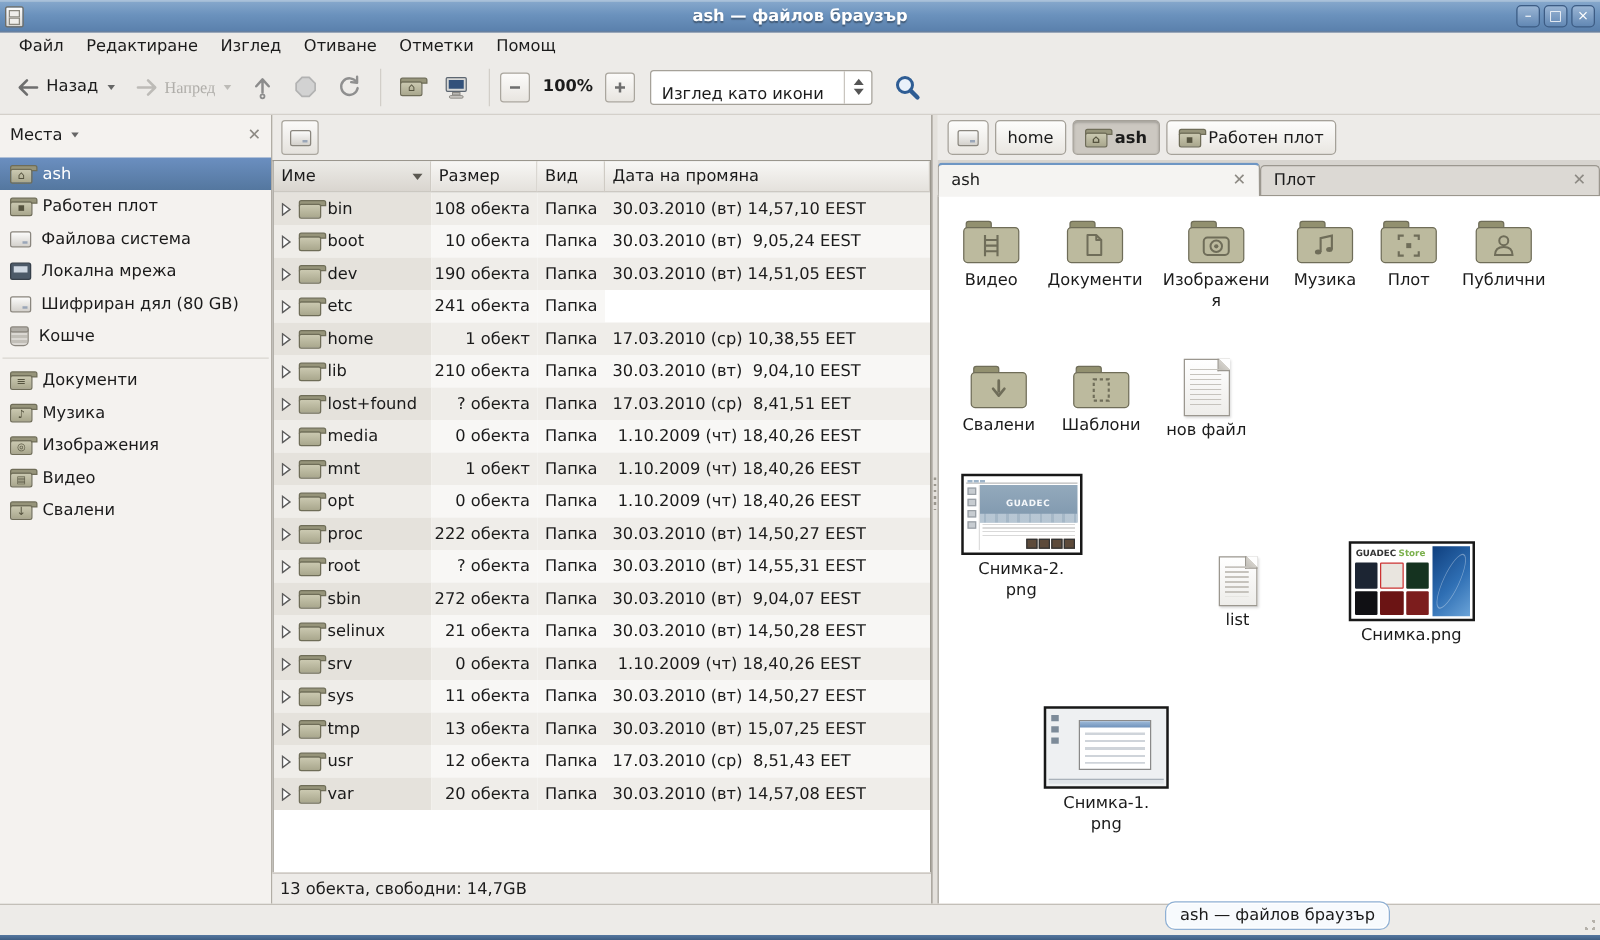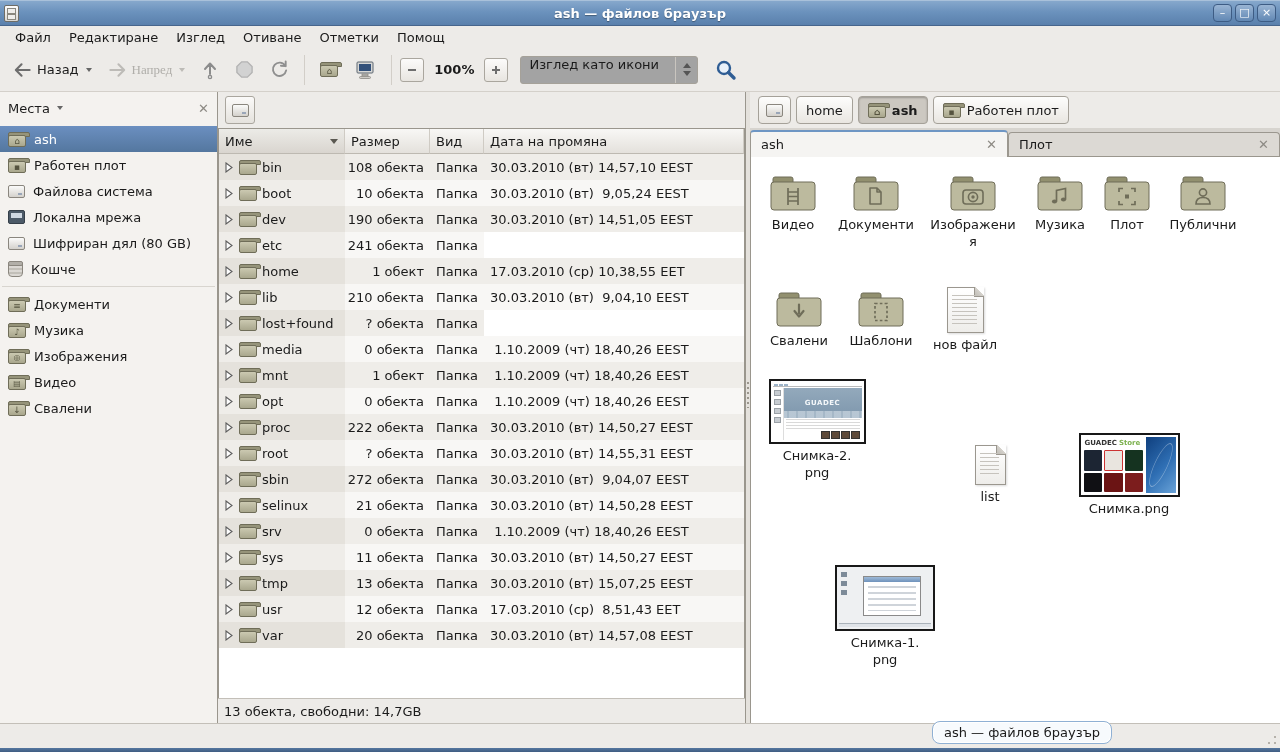--- a/index.html
+++ b/index.html
@@ -23,21 +23,21 @@
 
   
   .toolbar { height:44px; display:flex; align-items:center; padding:0 6px; background:#edebe8; border-bottom:1px solid #d4d0ca; flex:none; gap:2px; }
   .tbtn { display:flex; align-items:center; gap:5px; padding:6px 6px; border-radius:3px; border:1px solid transparent; }
   .tbtn.disabled { color:#b0aeaa;font-family:Liberation Serif, serif; }
   .chev { width:0; height:0; border-left:3.5px solid transparent; border-right:3.5px solid transparent; border-top:4px solid #666; margin-left:2px; }
   .chev.dis { border-top-color:#bdbbb7; }
   .tsep { width:1px; height:30px; background:#d2cec8; margin:0 6px; }
   .sqbtn { width:24px; height:24px; border:1px solid #aaa69e; border-radius:3px; background:linear-gradient(#fcfbfa,#e8e5e0); display:flex; align-items:center; justify-content:center; }
   .zoomlabel { padding:0 8px;font-weight:bold; }
-  .combo { margin-left:10px; height:28px; width:178px; border:1px solid #a5a199; border-radius:3px; background:#a3a3a3; display:flex; align-items:flex-start; padding-left:8px; position:relative; }
+  .combo { margin-left:10px; height:28px; width:178px; border:1px solid #a5a199; border-radius:3px; background:#ffffff; display:flex; align-items:flex-end; padding-left:8px; position:relative; }
   .combo .spin { margin-left:auto; width:22px; align-self:stretch; border-left:1px solid #c9c5bf; display:flex; flex-direction:column; align-items:center; justify-content:center; gap:3px; }
   .tri-up { width:0;height:0;border-left:4px solid transparent;border-right:4px solid transparent;border-bottom:5px solid #555; }
   .tri-dn { width:0;height:0;border-left:4px solid transparent;border-right:4px solid transparent;border-top:5px solid #555; }
   .searchbtn { margin-left:10px; padding:3px; }
 
   
   .sicon { width:18px; height:15px; position:relative; flex:none; }
   .sicon .tab { position:absolute; left:0; top:0; width:9px; height:5px; background:#96947a; border:1px solid #6f6d58; border-radius:2px 2px 0 0; }
   .sicon .body { position:absolute; left:0; top:3px; right:0; bottom:0; background:linear-gradient(#cbc9b1,#a9a78d); border:1px solid #6f6d58; border-radius:2px; }
   .sicon .em { position:absolute; left:0; top:4px; right:0; bottom:0; display:flex; align-items:center; justify-content:center; font-size:9px; color:#55533f; line-height:1; }
@@ -445,20 +445,21 @@
             <div class="trow cols">
               <div class="td name">
                 <span class="expander"><svg width="8" height="11" viewBox="0 0 8 11">
                     <path d="M1 1 L7 5.5 L1 10 Z" fill="#fdfdfd" stroke="#5c5c5c" stroke-width="1.1"></path>
                   </svg></span>
                 <span class="sicon"><span class="tab"></span><span class="body"></span></span>
                 <span>lost+found</span>
               </div>
               <div class="td size">? обекта</div>
               <div class="td">Папка</div>
+              <div class="td">17.03.2010 (ср)  8,41,51 EET</div>
             </div>
 
             <div class="trow cols">
               <div class="td name">
                 <span class="expander"><svg width="8" height="11" viewBox="0 0 8 11">
                     <path d="M1 1 L7 5.5 L1 10 Z" fill="#fdfdfd" stroke="#5c5c5c" stroke-width="1.1"></path>
                   </svg></span>
                 <span class="sicon"><span class="tab"></span><span class="body"></span></span>
                 <span>media</span>
               </div>

